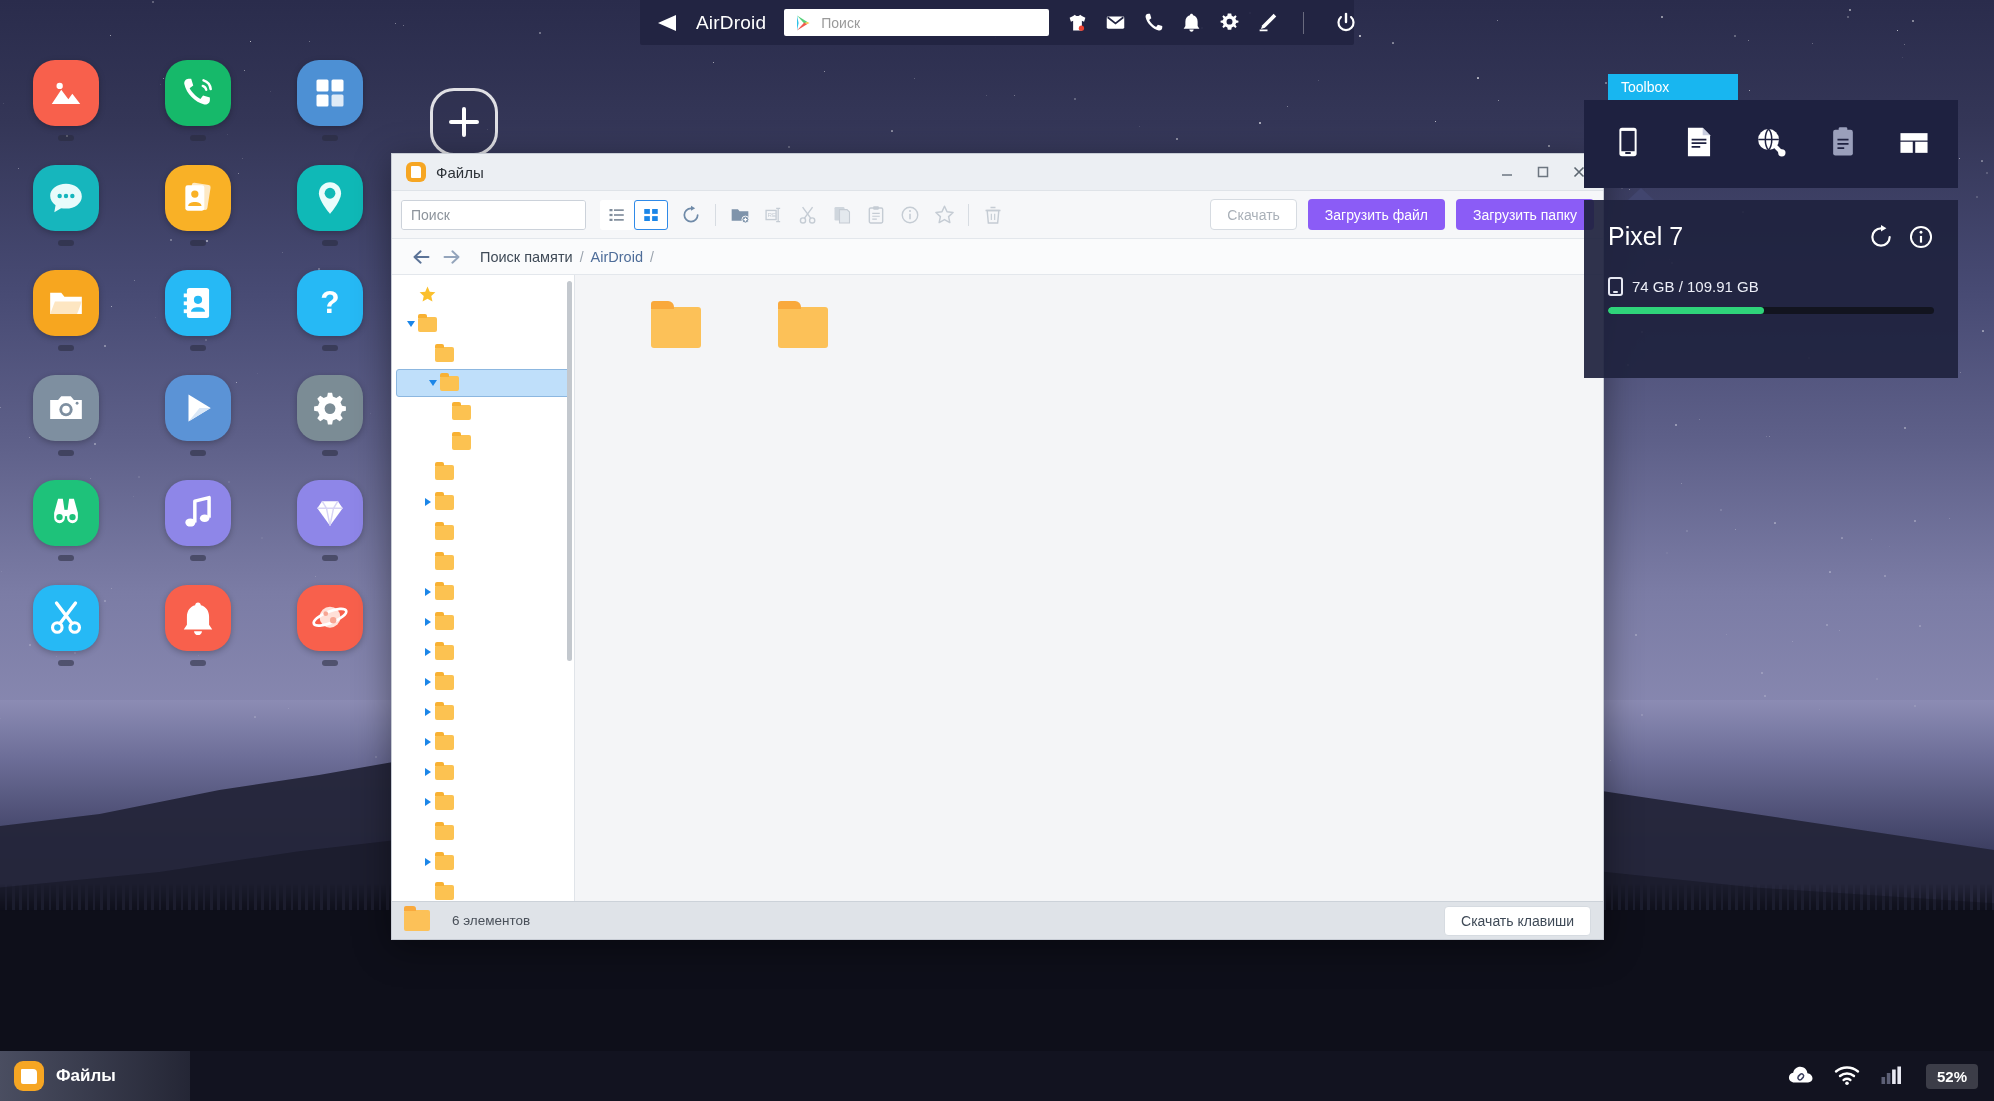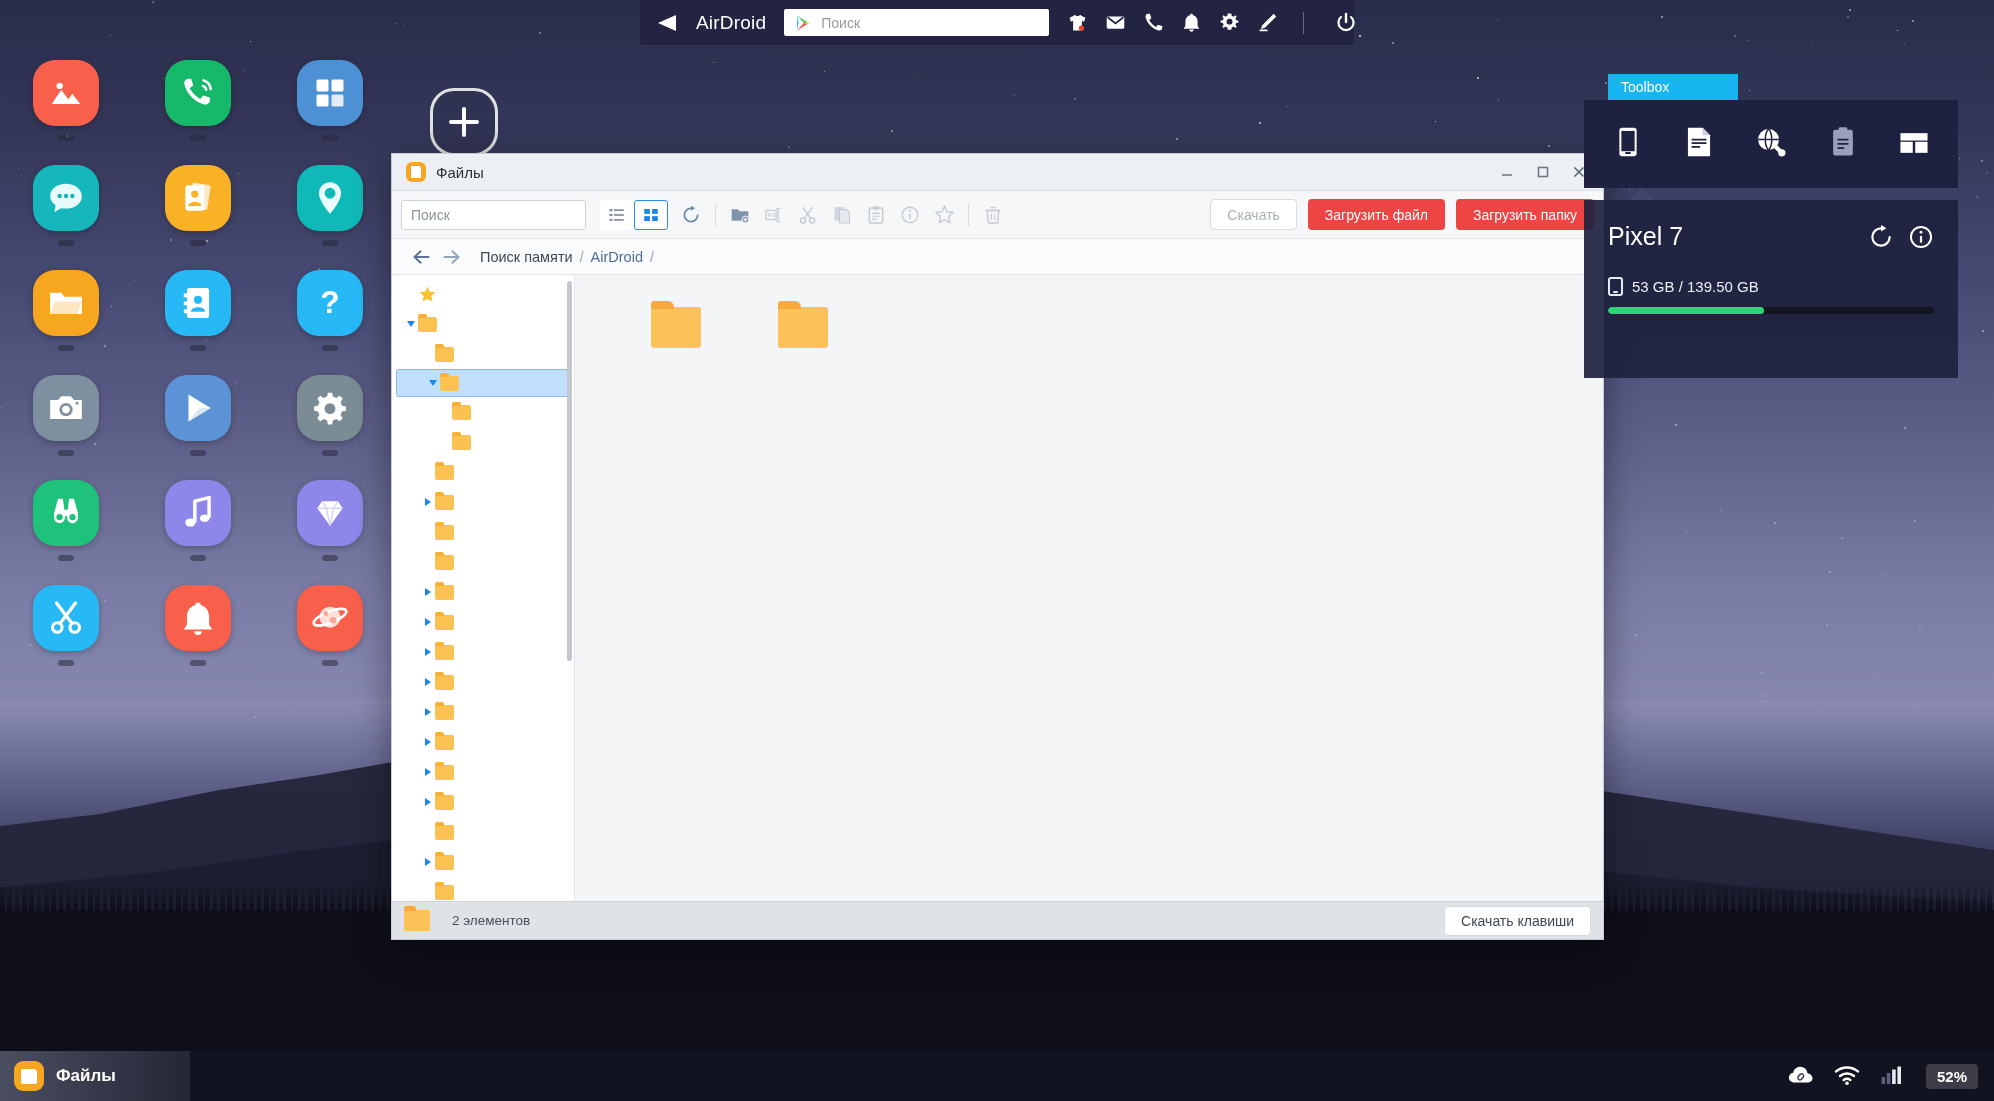--- a/index.html
+++ b/index.html
@@ -136,21 +136,21 @@
   .tb-view.active { border-color:#2f8ae8; }
   .tb-ic { width:34px; height:30px; display:flex; align-items:center; justify-content:center; cursor:pointer; }
   .vline { width:1px; height:22px; background:#d7dce2; margin:0 7px; }
   .tb-spacer { flex:1; }
   .btn {
     height:31px; padding:0 16px; border-radius:4px; font-size:14px;
     display:flex; align-items:center; justify-content:center; cursor:pointer;
     font-family:"Liberation Sans", sans-serif; border:1px solid transparent; white-space:nowrap;
   }
   .btn-ghost { background:#fff; border-color:#d6dbe1; color:#a9b0b8; }
-  .btn-primary { background:#ef4444; color:#fff; margin-left:11px; }
+  .btn-primary { background:#8b5cf6; color:#fff; margin-left:11px; }
 
   .w-crumbs {
     height:36px; background:#fafbfc; border-bottom:1px solid #e3e7ec;
     display:flex; align-items:center; padding:0 14px; gap:0; flex:0 0 auto;
   }
   .nav-arrow { width:30px; height:24px; display:flex; align-items:center; justify-content:center; cursor:pointer; }
   .crumb { font-size:14.5px; color:#4e6d99; cursor:pointer; }
   .crumb.plain { color:#3f4a57; }
   .crumb-sep { font-size:14px; color:#9aa3ad; margin:0 7px; }
 
@@ -1104,21 +1104,21 @@
           <div class="gitem">
       <div class="gfolder"></div>
       <div class="glabel"></div>
     </div>
         </div>
     </div>
   </div>
 
   <div class="w-status">
     <div class="st-folder"></div>
-    <div class="st-text">2 элементов</div>
+    <div class="st-text">6 элементов</div>
     <div class="st-hot">Скачать клавиши</div>
   </div>
 </div>
 
 <div id="tbox-tab">Toolbox</div>
 <div id="tbox">
     <div class="tb-item">
       <div class="tb-iglyph">
         <svg width="30" height="32" viewBox="0 0 24 26">
           <rect x="5" y="1.5" width="14" height="23" rx="2.2" fill="#fff"></rect>
@@ -1184,21 +1184,21 @@
     <span class="dev-act">
       <svg width="26" height="26" viewBox="0 0 24 24">
         <circle cx="12" cy="12" r="9.3" fill="none" stroke="#fff" stroke-width="1.8"></circle>
         <path d="M12 11 L12 17.2" stroke="#fff" stroke-width="2"></path>
         <circle cx="12" cy="7.6" r="1.3" fill="#fff"></circle>
       </svg>
     </span>
   </div>
   <div class="dev-store">
     <div class="dev-phone"></div>
-    <div class="dev-stext">53 GB / 139.50 GB</div>
+    <div class="dev-stext">74 GB / 109.91 GB</div>
   </div>
   <div class="dev-bar">
     <div class="dev-fill" id="dev-fill" style="width: 48%; background: rgb(47, 211, 122);"></div>
   </div>
 </div>
 
 <div id="taskbar">
   <div id="tb-app">
     <div class="tb-appic"></div>
     <div class="tb-apptext">Файлы</div>

